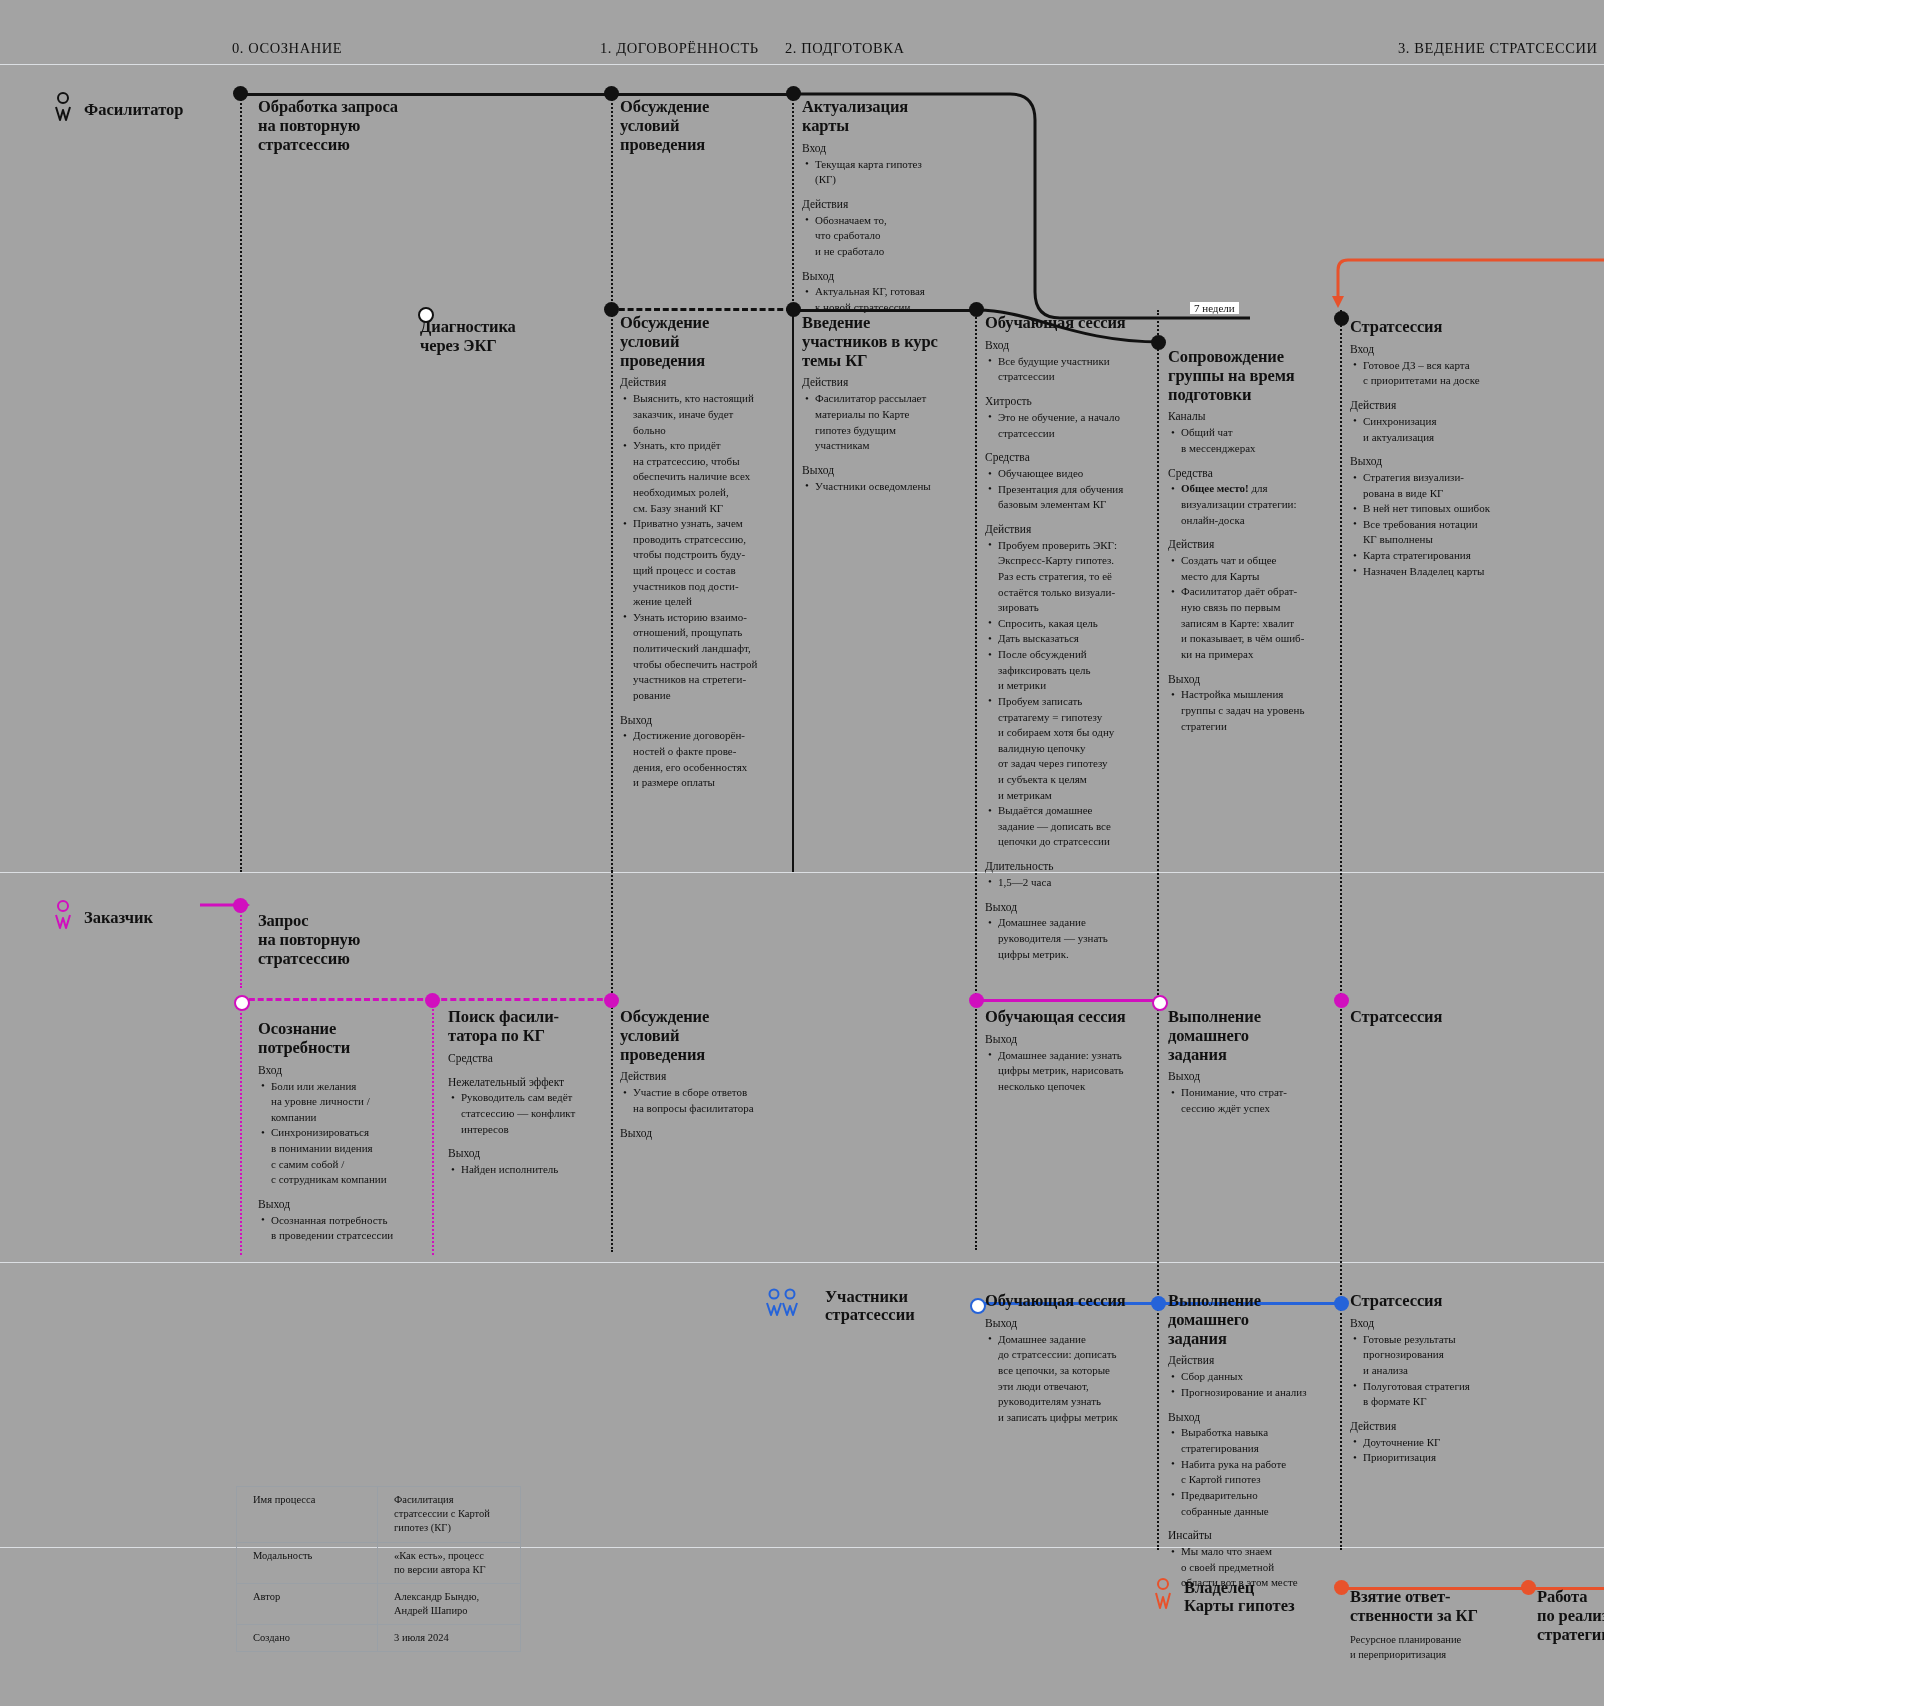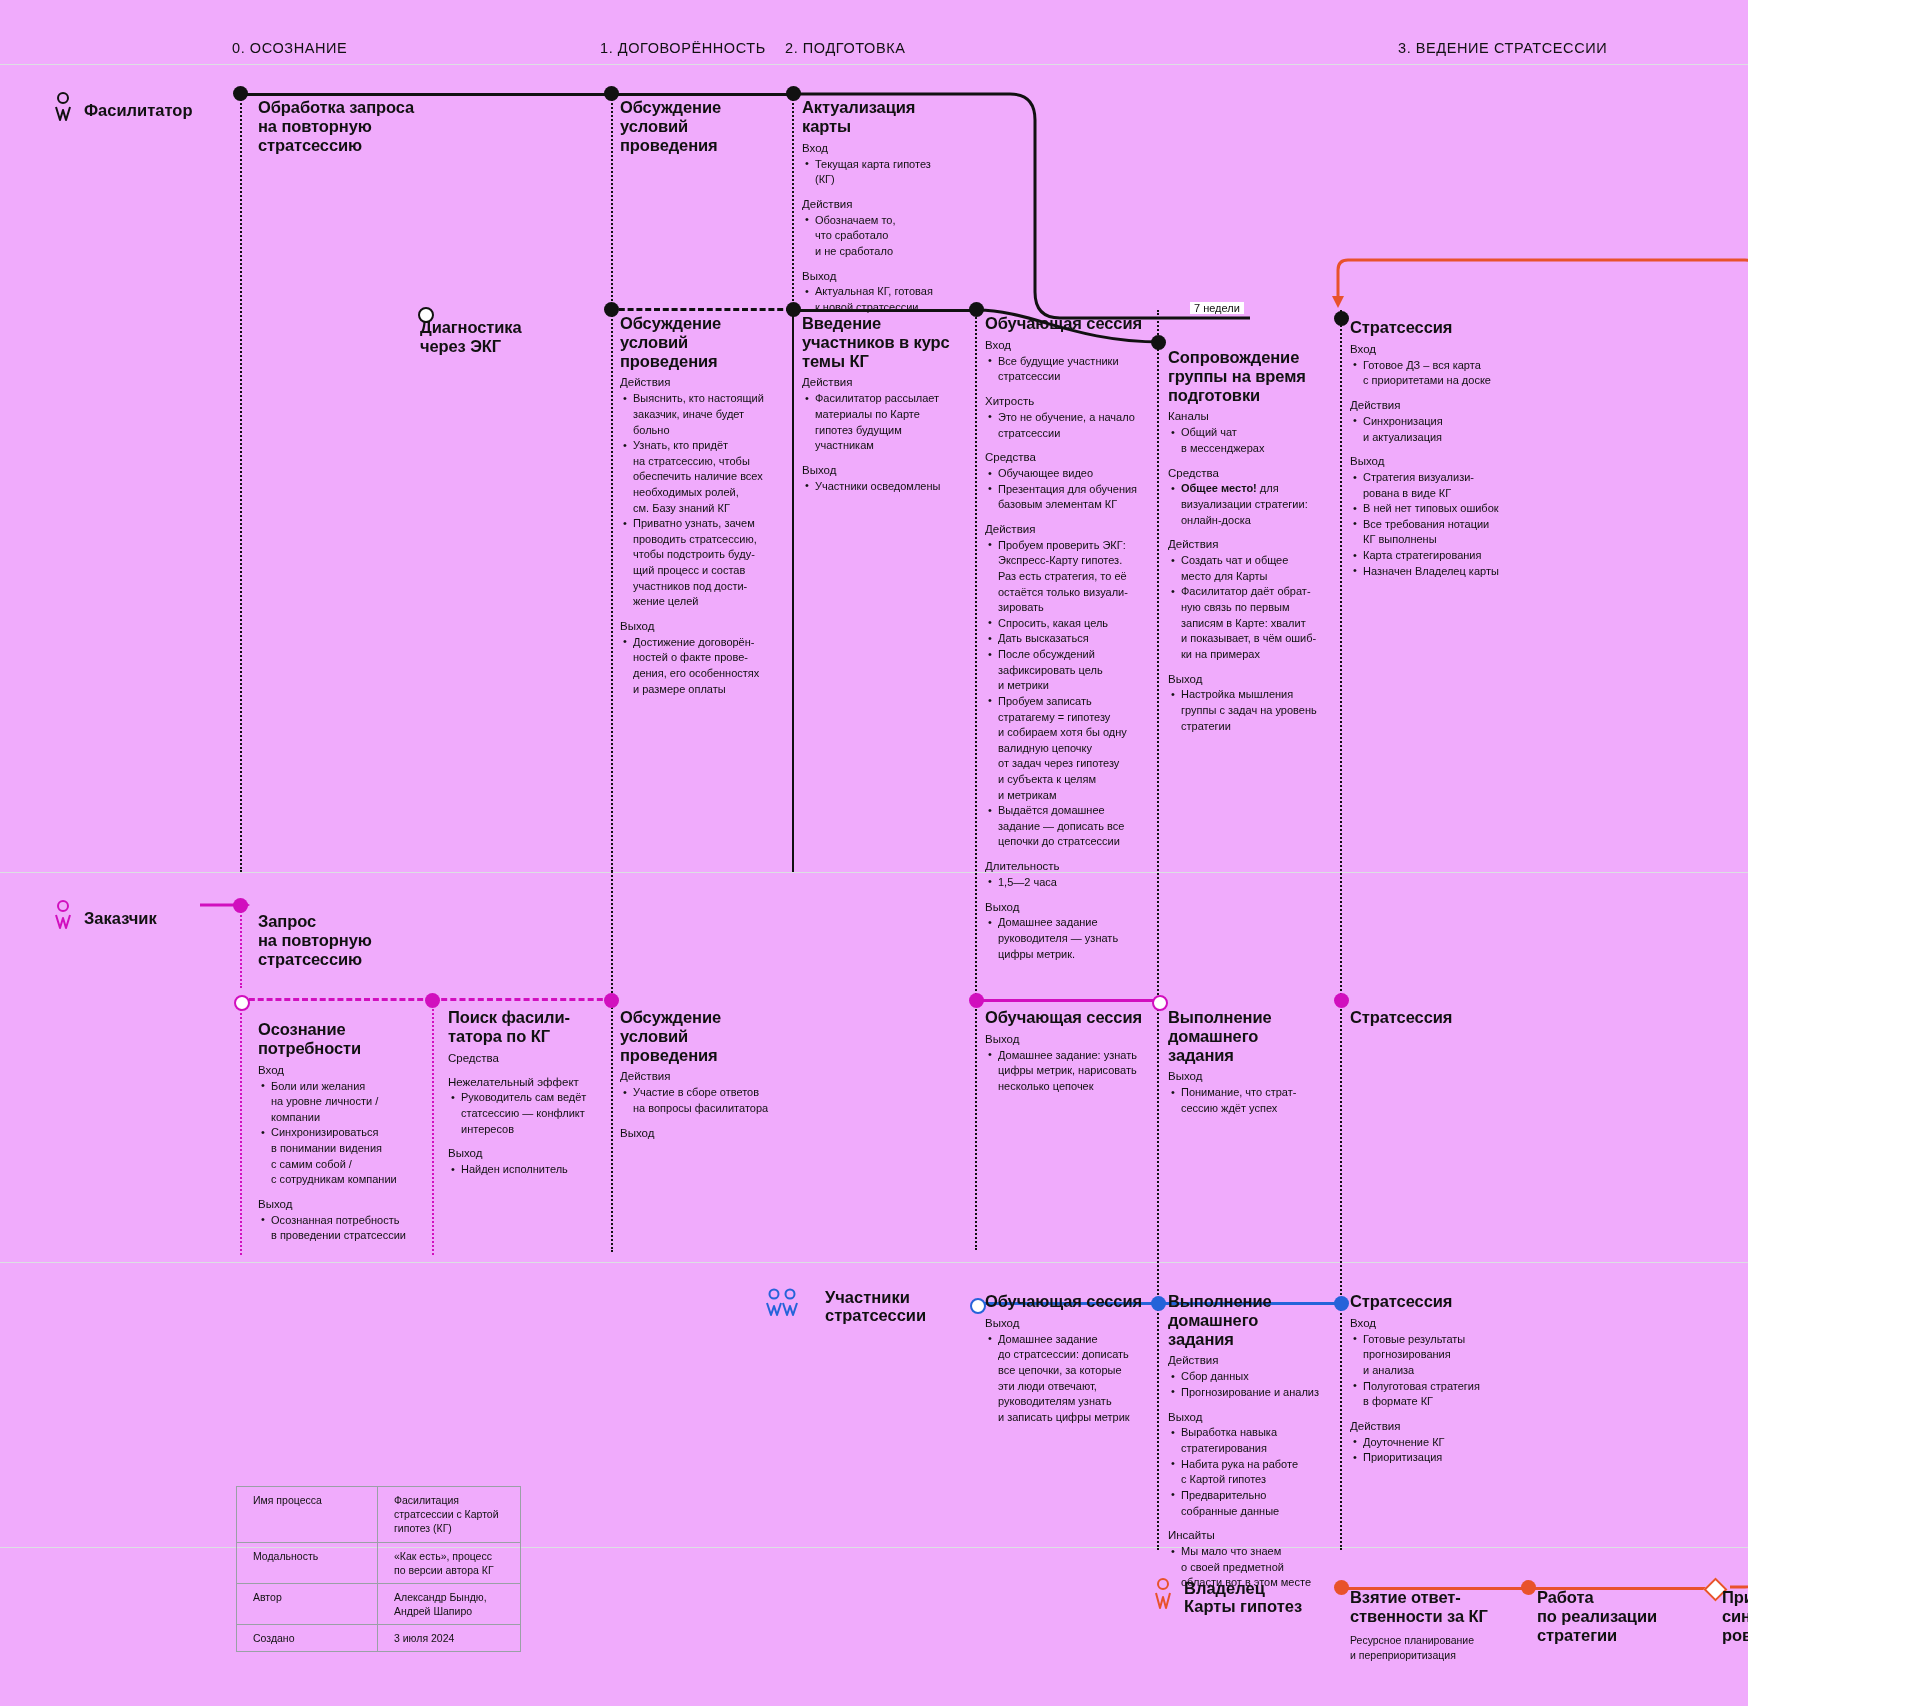--- a/index.html
+++ b/index.html
@@ -3,24 +3,25 @@
 <meta charset="utf-8">
 <style>
   html,body{margin:0;padding:0;background:#fff;}
   body{
     font-family:"Liberation Sans","DejaVu Sans",sans-serif;
     color:#111;
     -webkit-font-smoothing:antialiased;
   }
   #canvas{
     position:relative;
-    width:1748px;
+    width:1604px;
     height:1706px;
     overflow:hidden;
-    background:#f0abfc;
+    background:#a3a3a3;
+    font-family:Liberation Serif, serif;
   }
   
   .phase-label{
     position:absolute;
     font-size:14.5px;
     letter-spacing:.04em;
     color:#111;
     white-space:nowrap;
   }
   .hrule{
@@ -254,20 +255,21 @@
     <h3 style="white-space: pre-line;">Обсуждение
 условий
 проведения</h3>
     <div>
         <div class="sec">
           <div class="sec-title">Действия</div>
           <ul>
             <li>Выяснить, кто настоящий<br>заказчик, иначе будет<br>больно</li>
             <li>Узнать, кто придёт<br>на стратсессию, чтобы<br>обеспечить наличие всех<br>необходимых ролей,<br>см. Базу знаний КГ</li>
             <li>Приватно узнать, зачем<br>проводить стратсессию,<br>чтобы подстроить буду-<br>щий процесс и состав<br>участников под дости-<br>жение целей</li>
+            <li>Узнать историю взаимо-<br>отношений, прощупать<br>политический ландшафт,<br>чтобы обеспечить настрой<br>участников на стретеги-<br>рование</li>
           </ul>
         </div>
         <div class="sec">
           <div class="sec-title">Выход</div>
           <ul>
             <li>Достижение договорён-<br>ностей о факте прове-<br>дения, его особенностях<br>и размере оплаты</li>
           </ul>
         </div>
       </div>
   </div>

